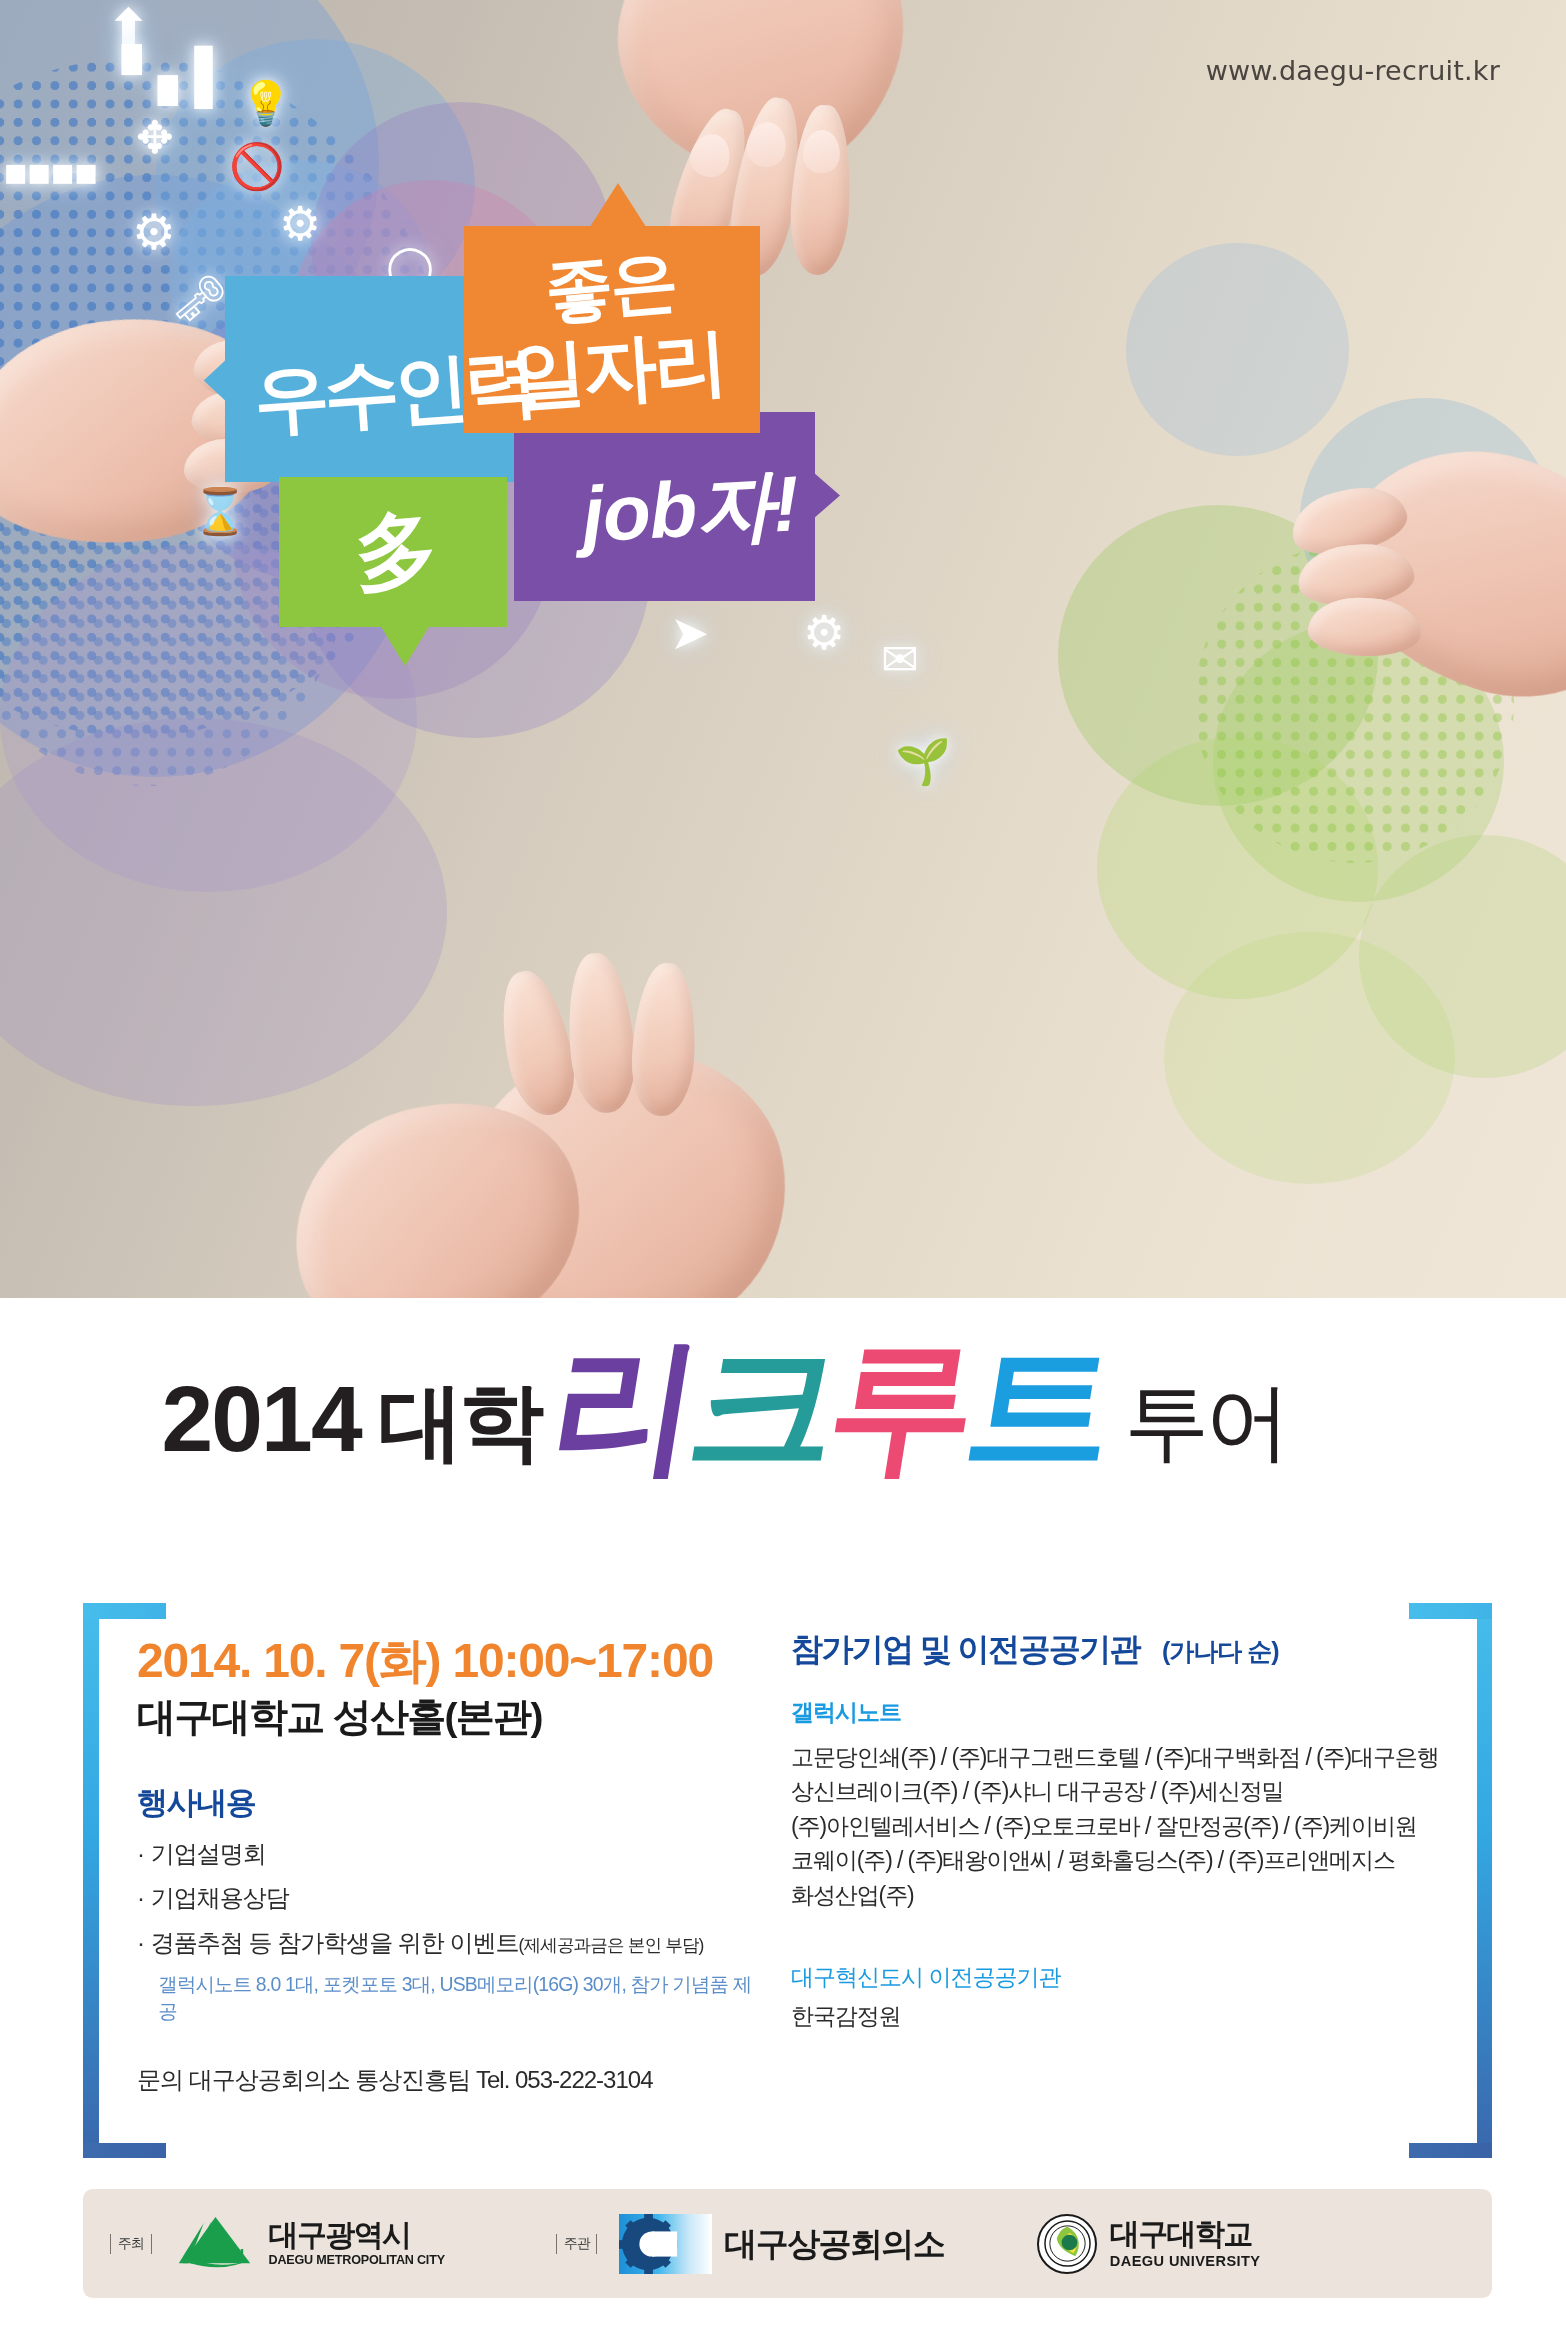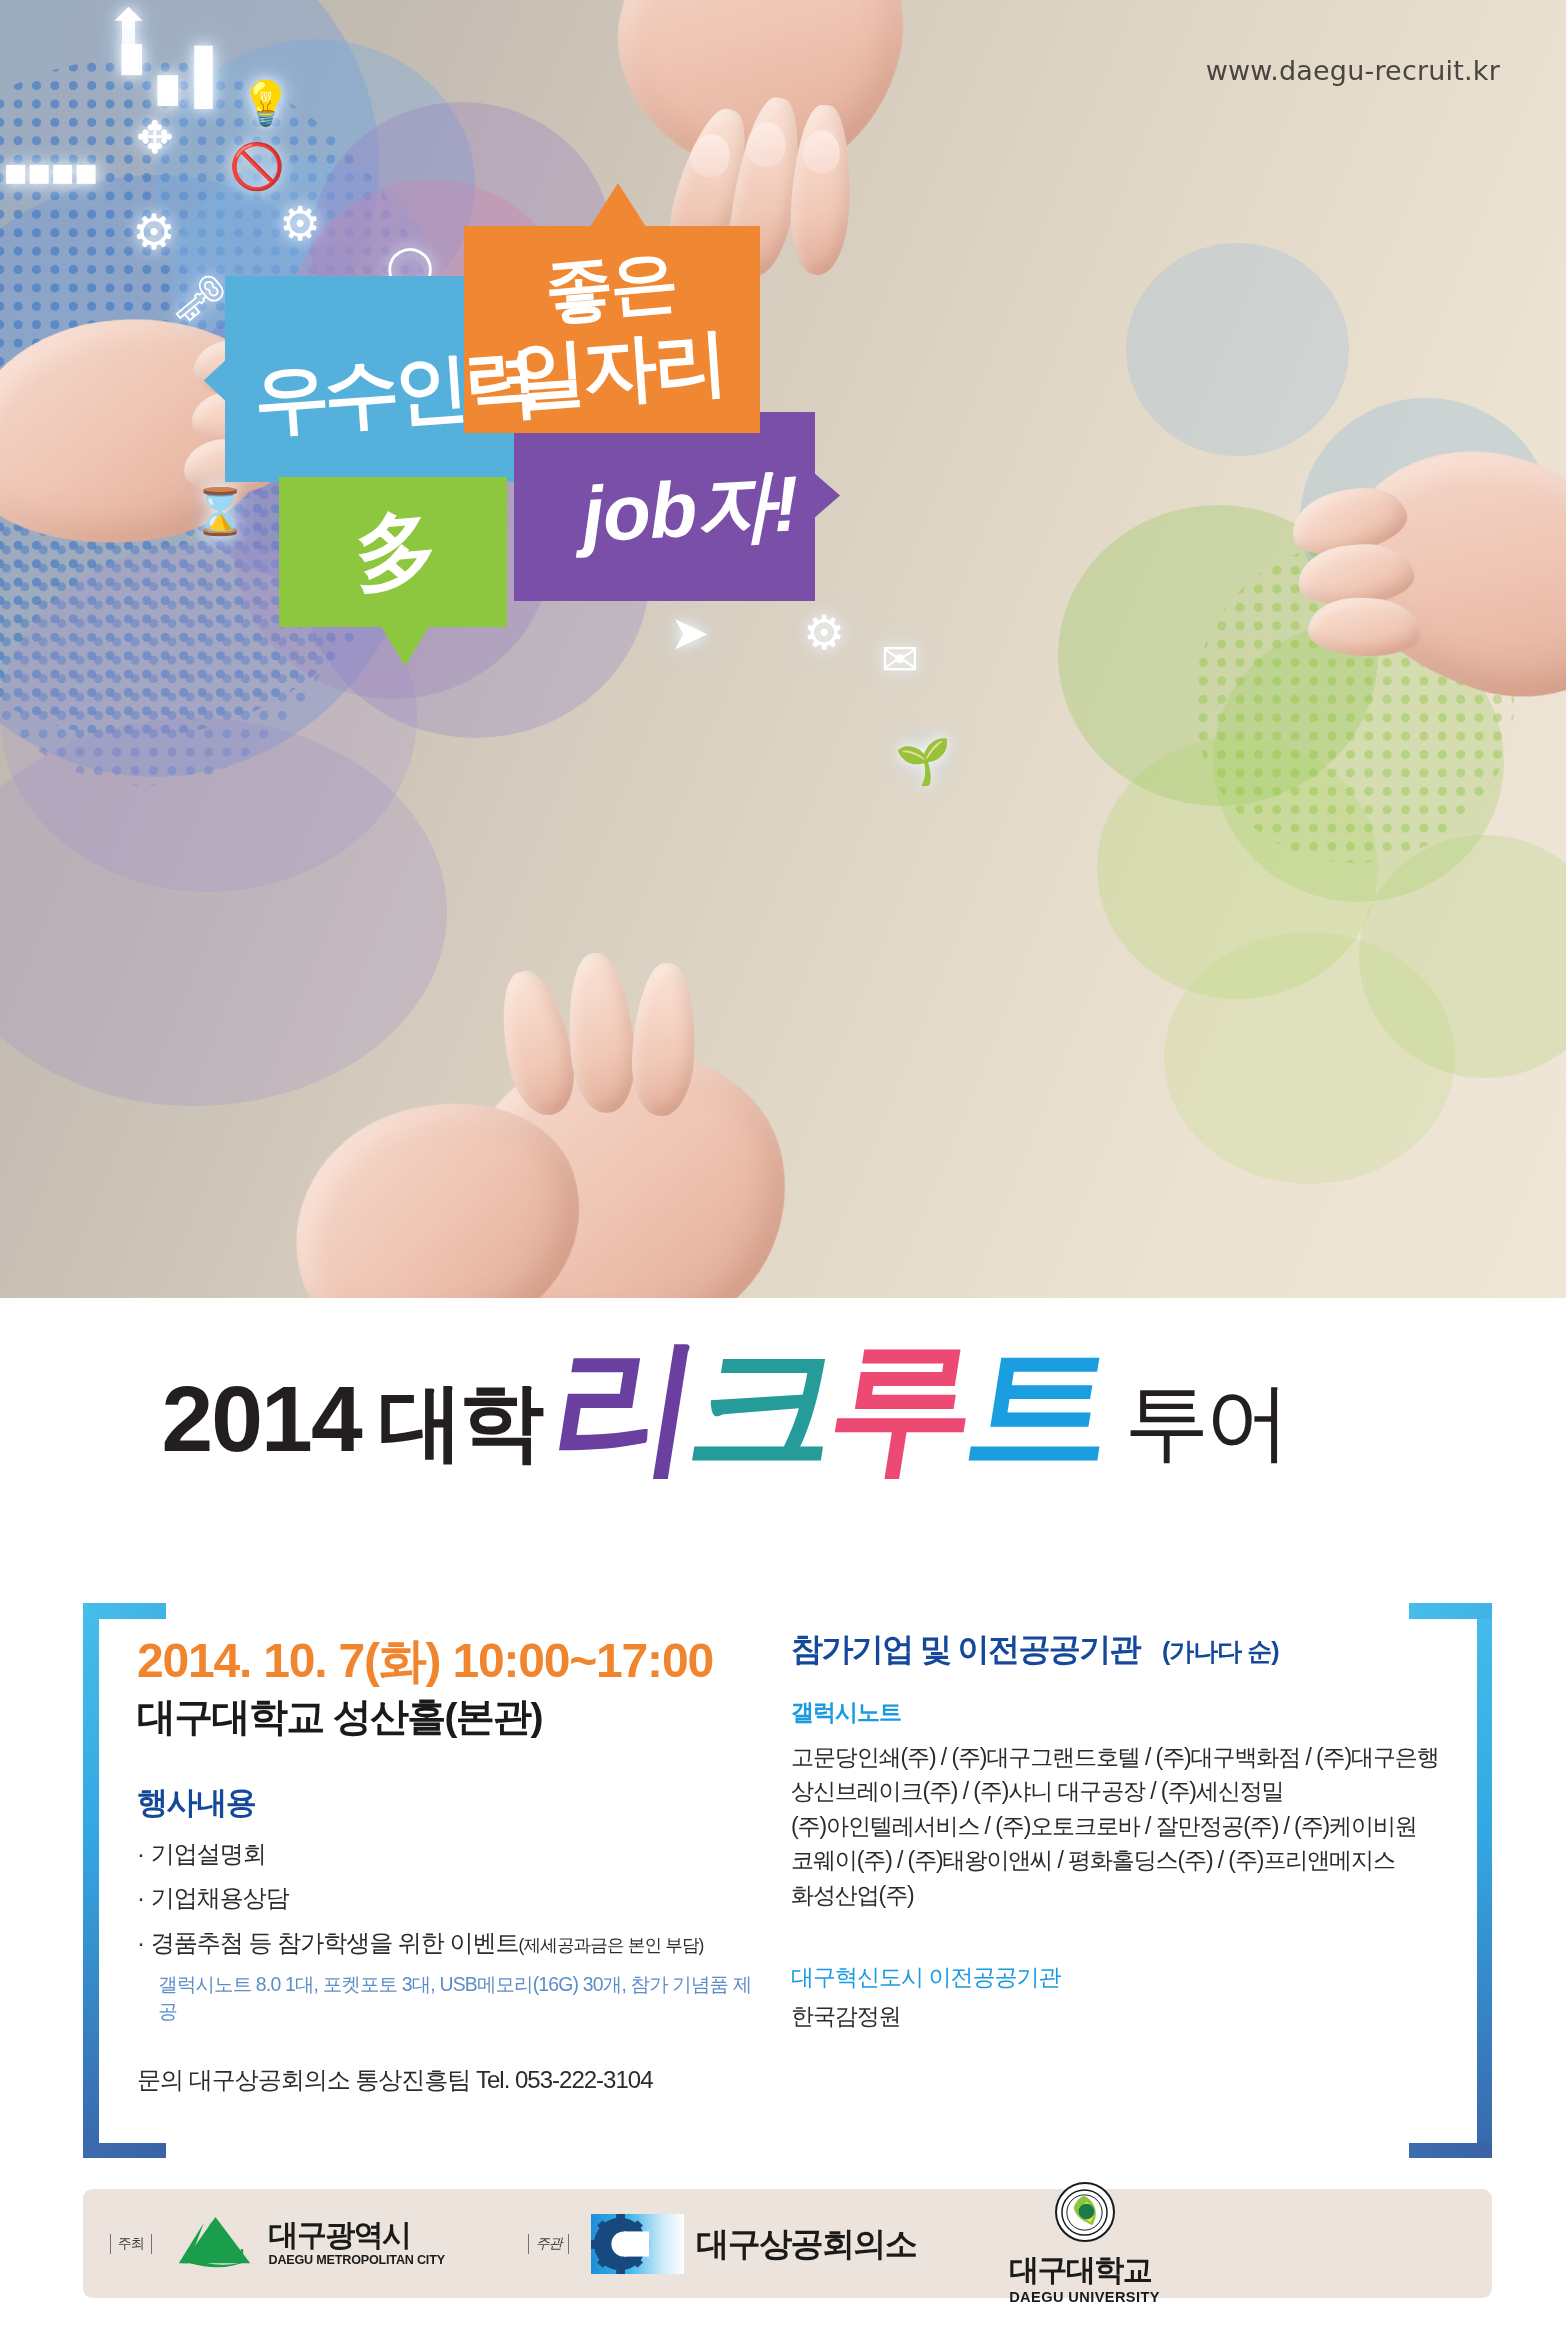--- a/index.html
+++ b/index.html
@@ -352,21 +352,21 @@
           <path d="M18 44 Q48 58 80 46 Q52 60 18 50 Z" fill="#1a9e4b"></path>
         </svg>
         <div style="position:absolute;left:13.6px;top:31px;font-size:16.5px;font-weight:700;color:#1a9e4b;letter-spacing:-0.5px;">DAEGU</div>
       </div>
       <div class="lg-text">
         <span class="lg-kr">대구광역시</span>
         <span class="lg-en">DAEGU METROPOLITAN CITY</span>
       </div>
     </div>
 
-    <div class="role" style="margin-left:83px;font-style:italic;">주관</div>
+    <div class="role" style="margin-left:111px;">주관</div>
 
     <div class="logo-grp">
       <div class="cci-mark">
         <svg width="93" height="60" viewBox="0 0 96 62" aria-hidden="true">
           <g fill="#17487e">
             <circle cx="30" cy="31" r="27"></circle>
           </g>
           <g fill="#17487e">
             <rect x="26" y="0" width="9" height="8"></rect>
               <rect x="26" y="54" width="9" height="8"></rect>
@@ -379,21 +379,21 @@
           </g>
           <circle cx="34" cy="31" r="13" fill="#ffffff"></circle>
           <rect x="34" y="18" width="26" height="26" fill="#ffffff"></rect>
         </svg>
       </div>
       <div class="lg-text">
         <span class="lg-kr" style="font-size:33px;">대구상공회의소</span>
       </div>
     </div>
 
-    <div class="logo-grp" style="margin-left:93px;flex-direction:column;">
+    <div class="logo-grp" style="margin-left:93px;">
       <div class="du-mark">
         <svg width="49" height="49" viewBox="0 0 50 50" aria-hidden="true">
           <circle cx="25" cy="25" r="23" fill="#ffffff" stroke="#1a1a1a" stroke-width="1.5"></circle>
           <circle cx="25" cy="25" r="18" fill="#ffffff" stroke="#1a1a1a" stroke-width="1"></circle>
           <path d="M25 8 C36 14 40 26 33 38 C24 34 16 30 14 20 C17 12 21 9 25 8Z" fill="#8cc63e"></path>
           <path d="M27 14 C35 18 37 27 31 35 C24 31 20 26 21 20 Z" fill="#f2e235"></path>
           <circle cx="27" cy="24" r="8" fill="#1b7a4b"></circle>
         </svg>
       </div>
       <div class="lg-text">

